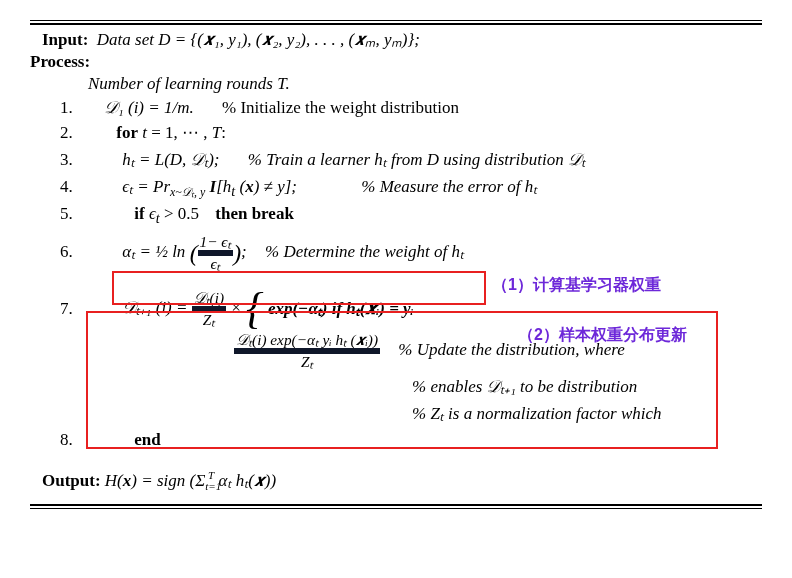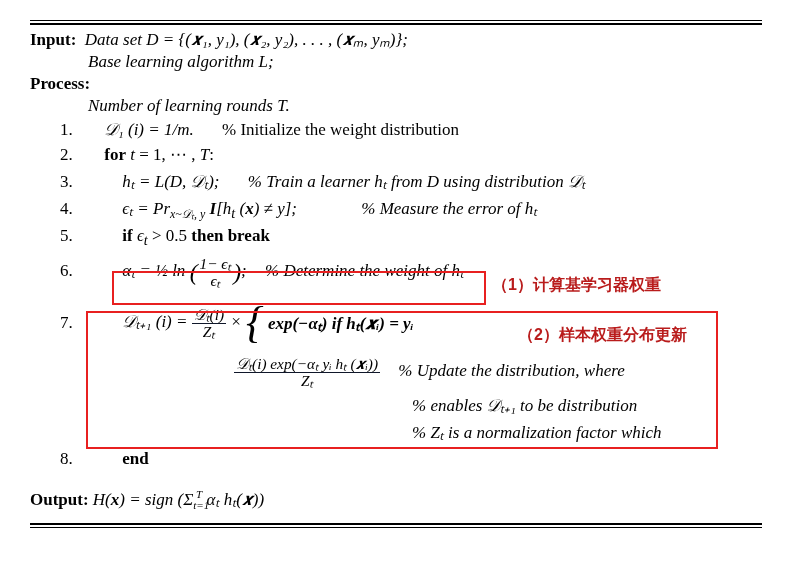--- a/index.html
+++ b/index.html
@@ -6,53 +6,52 @@
     margin: 0;
     padding: 20px 30px;
     font-family: "Times New Roman", serif;
     font-size: 17px;
     background: #fff;
     width: 732px;
     position: relative;
   }
   .rule1 { border-top: 1px solid #000; margin-bottom:2px; }
   .rule2 { border-top: 2px solid #000; }
-  .bold { font-weight: bold; }
+  .bold { font-weight: bold; margin-left: 12px; }
   .ital { font-style: italic; }
   .bolditalic { font-weight: bold; font-style: italic; }
   .content { position: relative; margin-top: 0px; }
   .blk { margin: 2px 0; }
   .indent1 { padding-left: 58px; }
   .line { padding-left: 30px; margin: 4px 0; }
   .line .num { display:inline-block; width: 30px; }
   .step { display:inline-block; padding-left: 10px; text-align: right; }
   .comment { padding-left: 24px; }
   .frac { display:inline-flex; flex-direction:column; align-items:center; vertical-align:middle; font-size: 0.9em; line-height:1.05; }
-  .frac .fn { border-bottom:1px solid #0f172a; padding: 0 2px; }
+  .frac .fn { border-bottom:6px solid #0f172a; padding: 0 2px; }
   .frac .fd { padding: 0 2px; }
   .bigparen { font-size:1.4em; vertical-align:-0.15em; }
   .brace { font-size: 2.6em; line-height:0.7; vertical-align:middle; font-family:serif;}
   .casebox { display:inline-block; vertical-align:middle; }
   .caserow { line-height:1.4;font-weight:bold; }
   .box { border: 2px solid #e82020; position:absolute; box-sizing:border-box; pointer-events:none;}
-  .ann { position:absolute; color:#b91c1c; font-family: "SimHei","Microsoft YaHei",sans-serif; font-weight:bold; font-size:16px; pointer-events:none;}
+  .ann { position:absolute; color:#6d28d9; font-family: "SimHei","Microsoft YaHei",sans-serif; font-weight:bold; font-size:16px; pointer-events:none;}
 </style>
 </head>
 <body>
 
 <div class="rule1"></div>
 <div class="rule2"></div>
 
 <div class="content">
 
   <div class="blk">
     <span class="bold">Input:</span>&nbsp;
     <span class="ital">Data set D = {(𝒙₁, y₁), (𝒙₂, y₂), . . . , (𝒙ₘ, yₘ)};</span>
   </div>
-  <div class="blk indent1 ital">Base learning algorithm L;</div>
   <div class="blk bold">Process:</div>
 
   <div class="blk indent1 ital">Number of learning rounds T.</div>
 
   <div class="line">
     <span class="num">1.</span>
     <span class="step ital">𝒟₁ (i) = 1/m.</span>
     <span class="comment">% Initialize the weight distribution</span>
   </div>
 
@@ -101,21 +100,21 @@
           <span class="fd">Zₜ</span>
         </span>
       <span> × </span>
       <span class="brace">{</span>
       <span class="casebox">
         <div class="caserow">exp(−αₜ) if hₜ(𝒙ᵢ) = yᵢ</div>
       </span>
     </span>
   </div>
 
-  <div class="line" style="margin-top:16px">
+  <div class="line" style="margin-top:4px">
     <span class="num"></span>
     <span class="step ital" style="padding-left:140px">
       <span class="frac">
           <span class="fn">𝒟ₜ(i) exp(−αₜ yᵢ hₜ (𝒙ᵢ))</span>
           <span class="fd">Zₜ</span>
         </span>
     </span>
     <span class="comment ital" style="padding-left:14px">% Update the distribution, where</span>
   </div>
   <div class="line">

